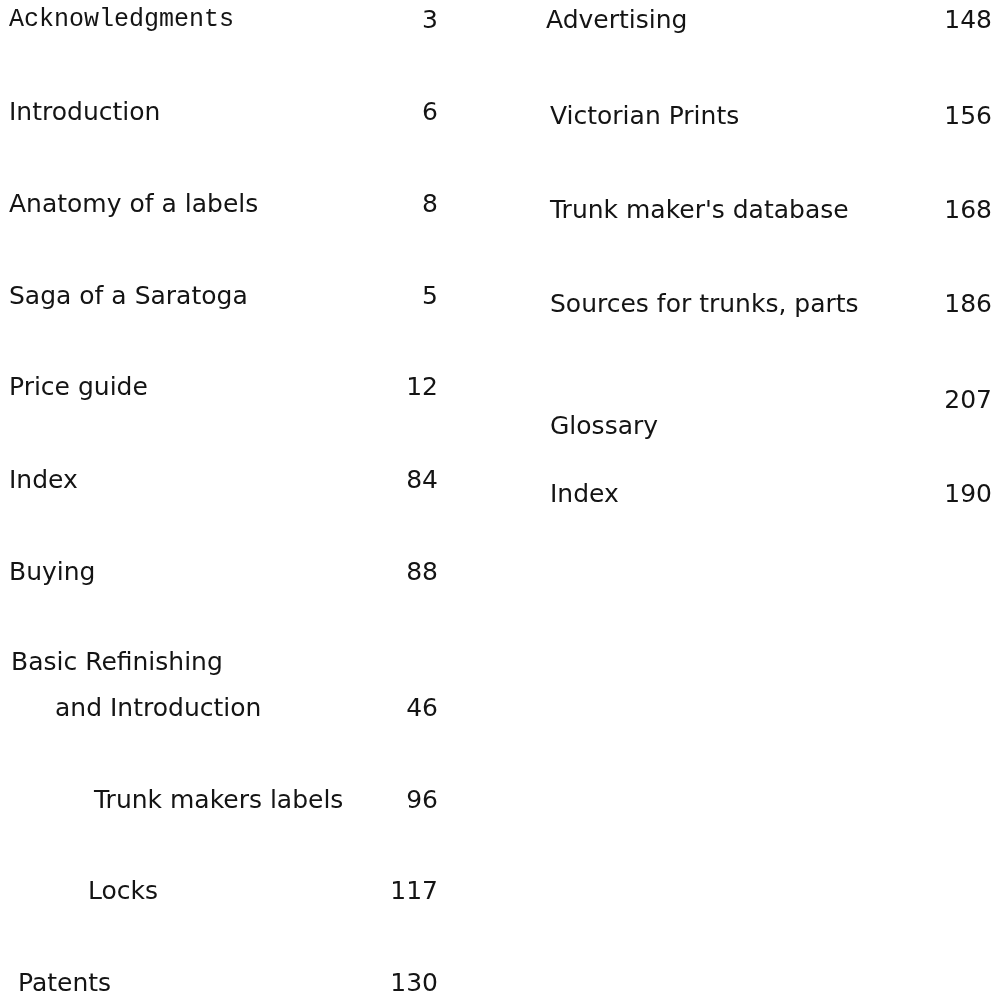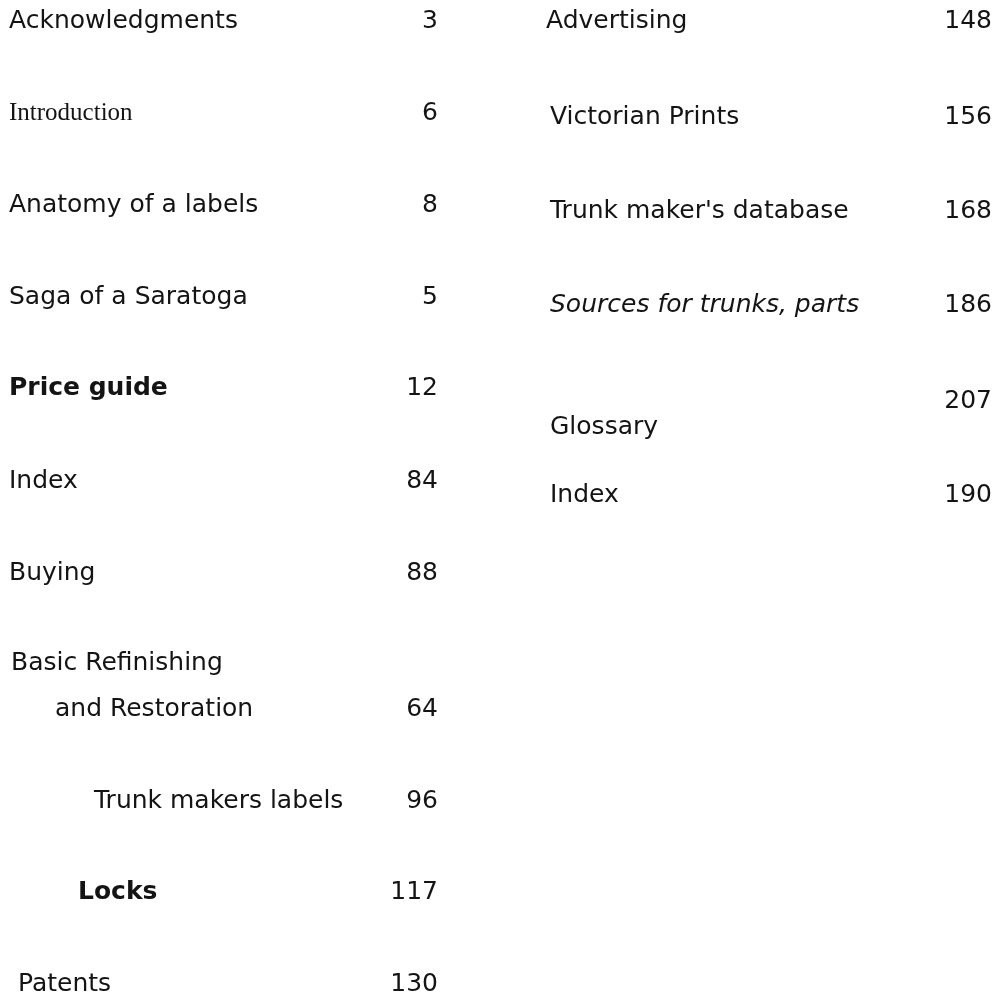--- a/index.html
+++ b/index.html
@@ -36,69 +36,69 @@
     }
     .col-left .toc-page { left: 358px; }
     .col-right .toc-page { left: 912px; }
   </style>
 </head>
 <body>
 
 <div class="col-left">
 
   <div class="toc-entry" style="top:0px; left:0;">
-    <span class="toc-title" style="left:9px;">Acknowledgments</span>
+    <span class="toc-title" style="left:9px;font-family:Liberation Mono, monospace;">Acknowledgments</span>
     <span class="toc-page">3</span>
   </div>
 
   <div class="toc-entry" style="top:92px; left:0;">
-    <span class="toc-title" style="left:9px;font-family:Liberation Serif, serif;">Introduction</span>
+    <span class="toc-title" style="left:9px;">Introduction</span>
     <span class="toc-page">6</span>
   </div>
 
   <div class="toc-entry" style="top:184px; left:0;">
     <span class="toc-title" style="left:9px;">Anatomy of a labels</span>
     <span class="toc-page">8</span>
   </div>
 
   <div class="toc-entry" style="top:276px; left:0;">
     <span class="toc-title" style="left:9px;">Saga of a Saratoga</span>
     <span class="toc-page">5</span>
   </div>
 
   <div class="toc-entry" style="top:367px; left:0;">
-    <span class="toc-title" style="left:9px;font-weight:bold;">Price guide</span>
+    <span class="toc-title" style="left:9px;">Price guide</span>
     <span class="toc-page">12</span>
   </div>
 
   <div class="toc-entry" style="top:460px; left:0;">
     <span class="toc-title" style="left:9px;">Index</span>
     <span class="toc-page">84</span>
   </div>
 
   <div class="toc-entry" style="top:552px; left:0;">
     <span class="toc-title" style="left:9px;">Buying</span>
     <span class="toc-page">88</span>
   </div>
 
   <div class="toc-entry" style="top:642px; left:0;">
     <span class="toc-title" style="left:11px;">Basic Refinishing</span>
   </div>
   <div class="toc-entry" style="top:688px; left:0;">
-    <span class="toc-title" style="left:55px;">and Restoration</span>
-    <span class="toc-page">64</span>
+    <span class="toc-title" style="left:55px;">and Introduction</span>
+    <span class="toc-page">46</span>
   </div>
 
   <div class="toc-entry" style="top:780px; left:0;">
     <span class="toc-title" style="left:94px;">Trunk makers labels</span>
     <span class="toc-page">96</span>
   </div>
 
   <div class="toc-entry" style="top:871px; left:0;">
-    <span class="toc-title" style="left:78px;font-weight:bold;">Locks</span>
+    <span class="toc-title" style="left:88px;">Locks</span>
     <span class="toc-page">117</span>
   </div>
 
   <div class="toc-entry" style="top:963px; left:0;">
     <span class="toc-title" style="left:18px;">Patents</span>
     <span class="toc-page">130</span>
   </div>
 
 </div>
 
@@ -113,21 +113,21 @@
     <span class="toc-title" style="left:550px;text-align:center;">Victorian Prints</span>
     <span class="toc-page">156</span>
   </div>
 
   <div class="toc-entry" style="top:190px; left:0;">
     <span class="toc-title" style="left:550px;">Trunk maker's database</span>
     <span class="toc-page">168</span>
   </div>
 
   <div class="toc-entry" style="top:284px; left:0;">
-    <span class="toc-title" style="left:550px;font-style:italic;">Sources for trunks, parts</span>
+    <span class="toc-title" style="left:550px;">Sources for trunks, parts</span>
     <span class="toc-page">186</span>
   </div>
 
   <div class="toc-entry" style="top:380px; left:0;">
     <span class="toc-title" style="left:550px;margin-top:26px;">Glossary</span>
     <span class="toc-page">207</span>
   </div>
 
   <div class="toc-entry" style="top:474px; left:0;">
     <span class="toc-title" style="left:550px;">Index</span>

